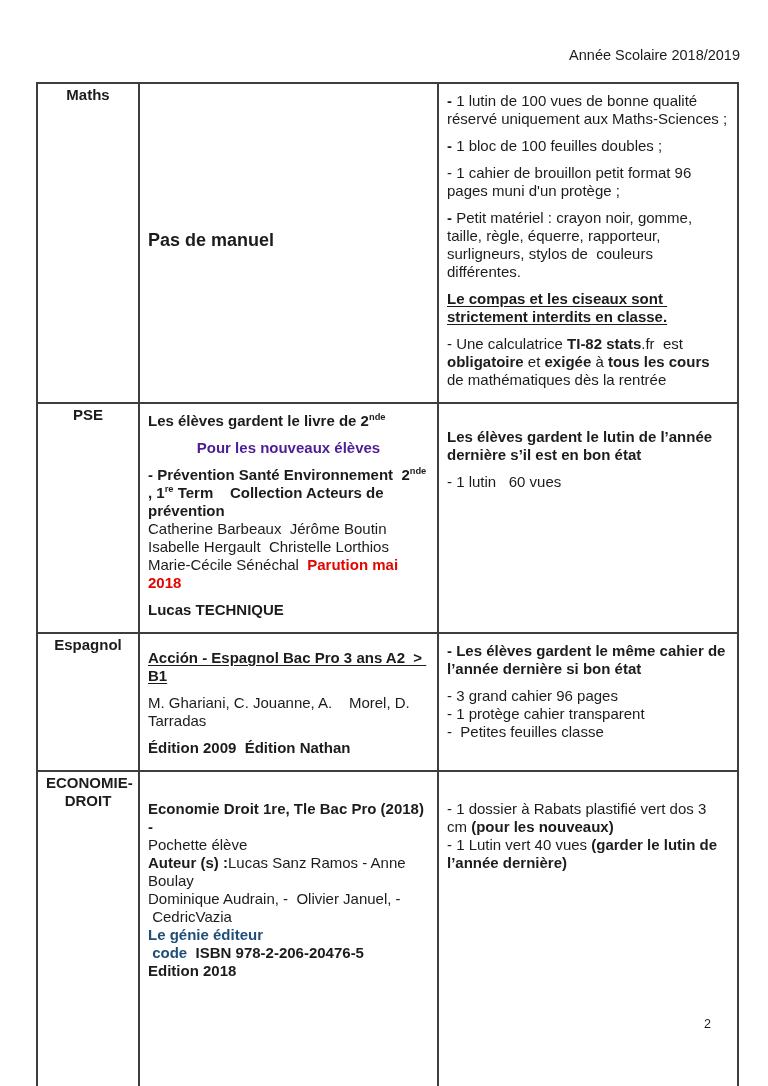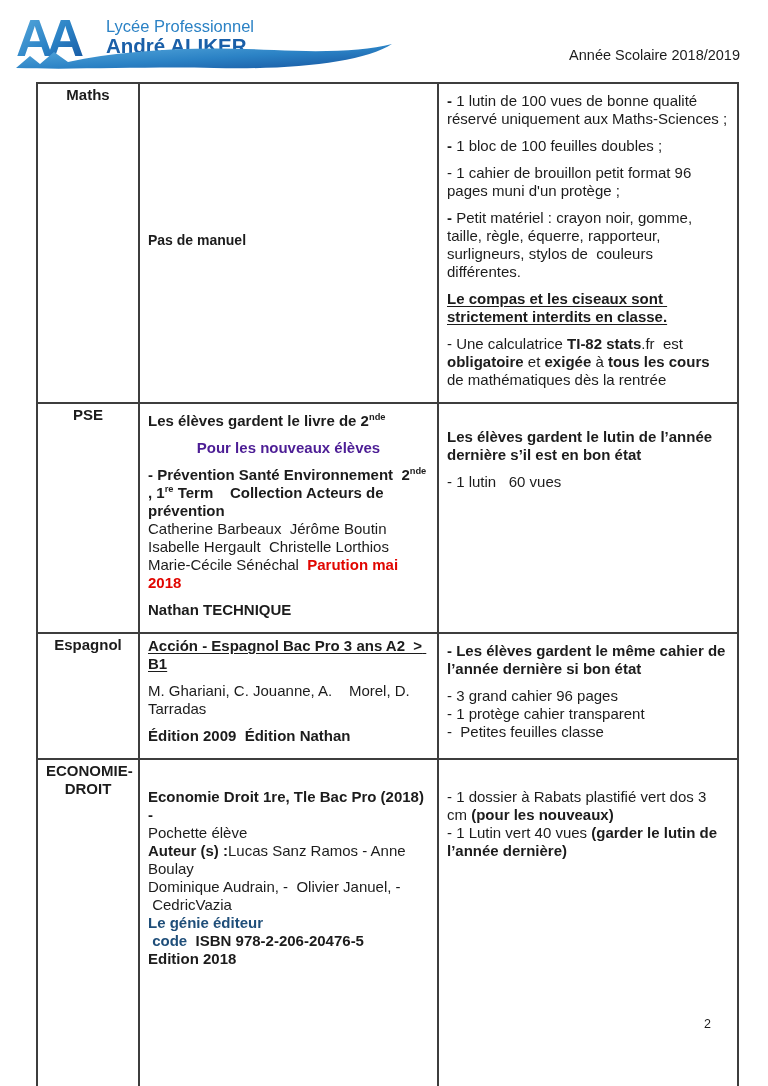--- a/index.html
+++ b/index.html
@@ -35,56 +35,41 @@
   col.c-book{width:299px;}
   col.c-supplies{width:300px;}
   tr:nth-child(1){height:261px;}
   tr:nth-child(2){height:172px;}
   tr:nth-child(3){height:111px;border-radius:8px;}
   tr:nth-child(4){height:400px;}
   td.subject{
     text-align:center;vertical-align:middle;
     font-weight:bold;font-size:14px;
   }
-  tr:nth-child(1) td.book{vertical-align:middle;font-weight:bold;font-size:14px;}
+  tr:nth-child(1) td.book{vertical-align:middle;font-weight:bold;font-size:18px;}
   .cell p{margin:9px 0;white-space:pre-wrap;}
   .cell p:first-child{margin-top:6px;}
   tr:nth-child(2) td.supplies p:first-child{margin-top:22px;}
-  tr:nth-child(3) td.book p:first-child{margin-top:1px;}
+  tr:nth-child(3) td.book p:first-child{margin-top:13px;}
   tr:nth-child(4) td.book p:first-child{margin-top:26px;}
   tr:nth-child(4) td.supplies p:first-child{margin-top:26px;}
   .cell sup{font-size:0.62em;line-height:0;}
   .cell .u{text-decoration:underline;text-underline-offset:2px;}
   .cell .b{font-weight:bold;}
   
   .page-number{
     position:absolute;left:704px;top:1017px;
     font-size:12.5px;
   }
 </style>
 </head>
 <body>
 
 <div class="page">
 
-  <div class="logo">
-    <svg width="390" height="76" viewBox="0 0 390 76">
-      <defs>
-        <linearGradient id="gAA" x1="0" y1="0" x2="1" y2="1">
-          <stop offset="0" style="stop-color:var(--logo_light,#5fb0e0)"></stop>
-          <stop offset="0.55" style="stop-color:var(--logo_mid,#2b82c5)"></stop>
-          <stop offset="1" style="stop-color:var(--logo_dark,#15539e)"></stop>
-        </linearGradient>
-      </defs>
-      <text x="2" y="50" font-family="Liberation Sans, sans-serif" font-size="52" font-weight="bold" letter-spacing="-7" fill="url(#gAA)">AA</text>
-      <text x="92" y="26" font-family="Liberation Sans, sans-serif" font-size="16.5" fill="var(--logo_sub,#2b82c5)">Lycée Professionnel</text>
-      <text x="92" y="47" font-family="Liberation Sans, sans-serif" font-size="20.5" font-weight="bold" fill="var(--logo_name,#1a5fa8)">André ALIKER</text>
-      <path d="M2,62 L16,50 L26,58 L40,46 L54,56 C110,44 180,40 260,44 C310,46.5 350,45 378,38 C350,56 280,64 200,62 C130,60.5 60,64 2,62 Z" fill="url(#gAA)"></path>
-    </svg>
-  </div>
 
   <div class="school-year">Année Scolaire 2018/2019</div>
 
   <table class="booklist">
     <colgroup>
       <col class="c-subject">
         <col class="c-book">
         <col class="c-supplies">
     </colgroup>
     <tbody>
@@ -101,21 +86,21 @@
             <p><span class="b u">Le compas et les ciseaux sont strictement interdits en classe.</span></p>
             <p><span>- Une calculatrice </span><span class="b">TI-82 stats</span><span>.fr  est </span><span class="b">obligatoire</span><span> et </span><span class="b">exigée</span><span> à </span><span class="b">tous les cours</span><span> de mathématiques dès la rentrée</span></p>
           </td>
         </tr>
         <tr>
           <td class="subject cell">PSE</td>
           <td class="book cell">
             <p style=""><span class="b">Les élèves gardent le livre de 2</span><sup class="b">nde</sup></p>
             <p style="text-align: center;"><span class="b" style="color: #4c1d95;">Pour les nouveaux élèves</span></p>
             <p><span class="b">- Prévention Santé Environnement  2</span><sup class="b">nde</sup><span class="b"> , 1</span><sup class="b">re</sup><span class="b"> Term    Collection Acteurs de prévention</span><br><span>Catherine Barbeaux  Jérôme Boutin   Isabelle Hergault  Christelle Lorthios    Marie-Cécile Sénéchal  </span><span class="b" style="color: rgb(225, 6, 0);">Parution mai 2018</span></p>
-            <p><span class="b">Nathan TECHNIQUE</span></p>
+            <p><span class="b">Lucas TECHNIQUE</span></p>
           </td>
           <td class="supplies cell">
             <p><span class="b">Les élèves gardent le lutin de l’année dernière s’il est en bon état</span></p>
             <p><span>- 1 lutin   60 vues</span></p>
           </td>
         </tr>
         <tr>
           <td class="subject cell">Espagnol</td>
           <td class="book cell">
             <p><span class="b u">Acción - Espagnol Bac Pro 3 ans A2  &gt; B1</span></p>

